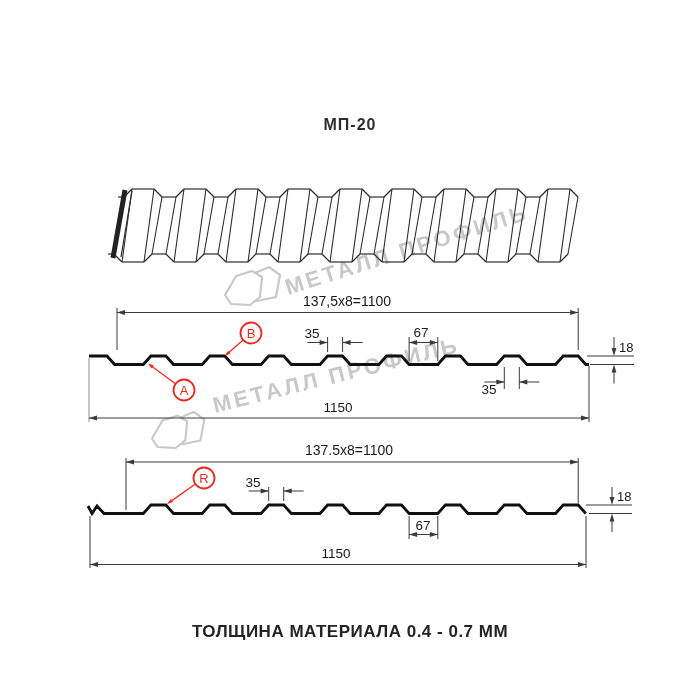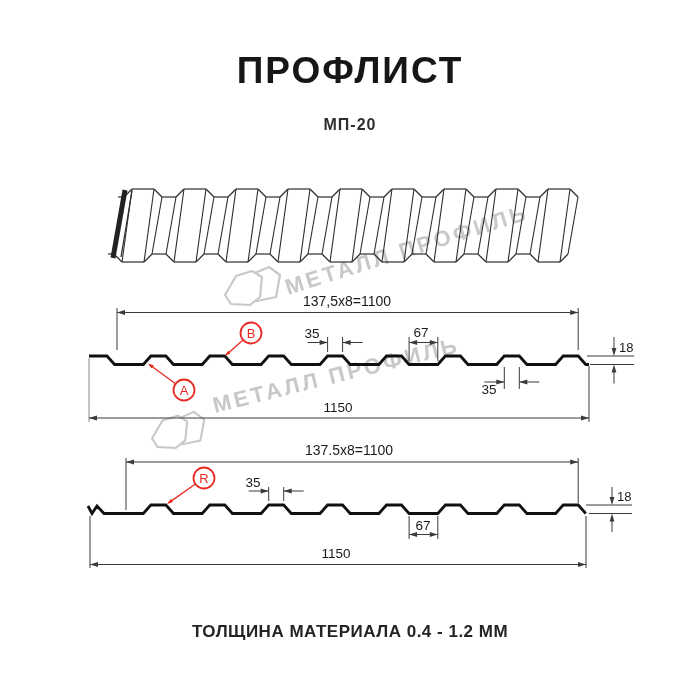--- a/index.html
+++ b/index.html
@@ -11,21 +11,20 @@
          font-size:16px;font-weight:bold;letter-spacing:1px;color:#2e2e2e;margin-top:18px;}
   .footer{position:absolute;left:0;right:0;top:622px;text-align:center;
          font-size:17px;font-weight:bold;letter-spacing:.5px;color:#242424;}
   svg{position:absolute;left:0;top:0;}
   svg text{font-family:"Liberation Sans",sans-serif;}
 </style>
 </head>
 <body>
 
 <div id="page">
-  <div class="title">ПРОФЛИСТ</div>
   <div class="subtitle">МП-20</div>
   <svg id="draw" width="700" height="700" viewBox="0 0 700 700">
       <g>
         <g transform="translate(225,265) scale(1)">
           <polygon points="30,8 44,2 55,10 51,32 32,36" fill="#ffffff" stroke="#c8c8c8" stroke-width="2.2" stroke-linejoin="round"></polygon>
           <polygon points="0,30 11,11 27,6 37,12 35,32 25,40 6,39" fill="#ffffff" stroke="#c8c8c8" stroke-width="2.2" stroke-linejoin="round"></polygon>
         </g>
         <text transform="translate(288,295) rotate(-17.5)" font-size="22" font-weight="bold" letter-spacing="3" fill="#c8c8c8">МЕТАЛЛ ПРОФИЛЬ</text>
       </g>
       <g>
@@ -230,14 +229,14 @@
         <polygon points="0,0 -8,-2.4 -8,2.4" fill="#3a3a3a" transform="translate(612,505) rotate(90)"></polygon>
         <line x1="612" y1="532" x2="612" y2="521" stroke="#3a3a3a" stroke-width="1"></line>
         <polygon points="0,0 -8,-2.4 -8,2.4" fill="#3a3a3a" transform="translate(612,513.5) rotate(-90)"></polygon>
         <text x="617" y="501" text-anchor="start" font-size="13" fill="#1a1a1a">18</text>
         <line x1="195.40898718296302" y1="484.03692792548543" x2="168.63638339372133" y2="502.8501089665742" stroke="#ea2a21" stroke-width="1.3"></line>
         <polygon points="0,0 -6,-1.7999999999999998 -6,1.7999999999999998" fill="#ea2a21" transform="translate(167,504) rotate(144.9041832129739)"></polygon>
         <circle cx="204" cy="478" r="10.5" fill="#ffffff" stroke="#ea2a21" stroke-width="1.8"></circle>
         <text x="204" y="482.5" text-anchor="middle" font-size="13" fill="#ea2a21">R</text>
       </g>
     </svg>
-  <div class="footer">ТОЛЩИНА МАТЕРИАЛА 0.4 - 1.2 ММ</div>
+  <div class="footer">ТОЛЩИНА МАТЕРИАЛА 0.4 - 0.7 ММ</div>
 </div>
 
 </body></html>

